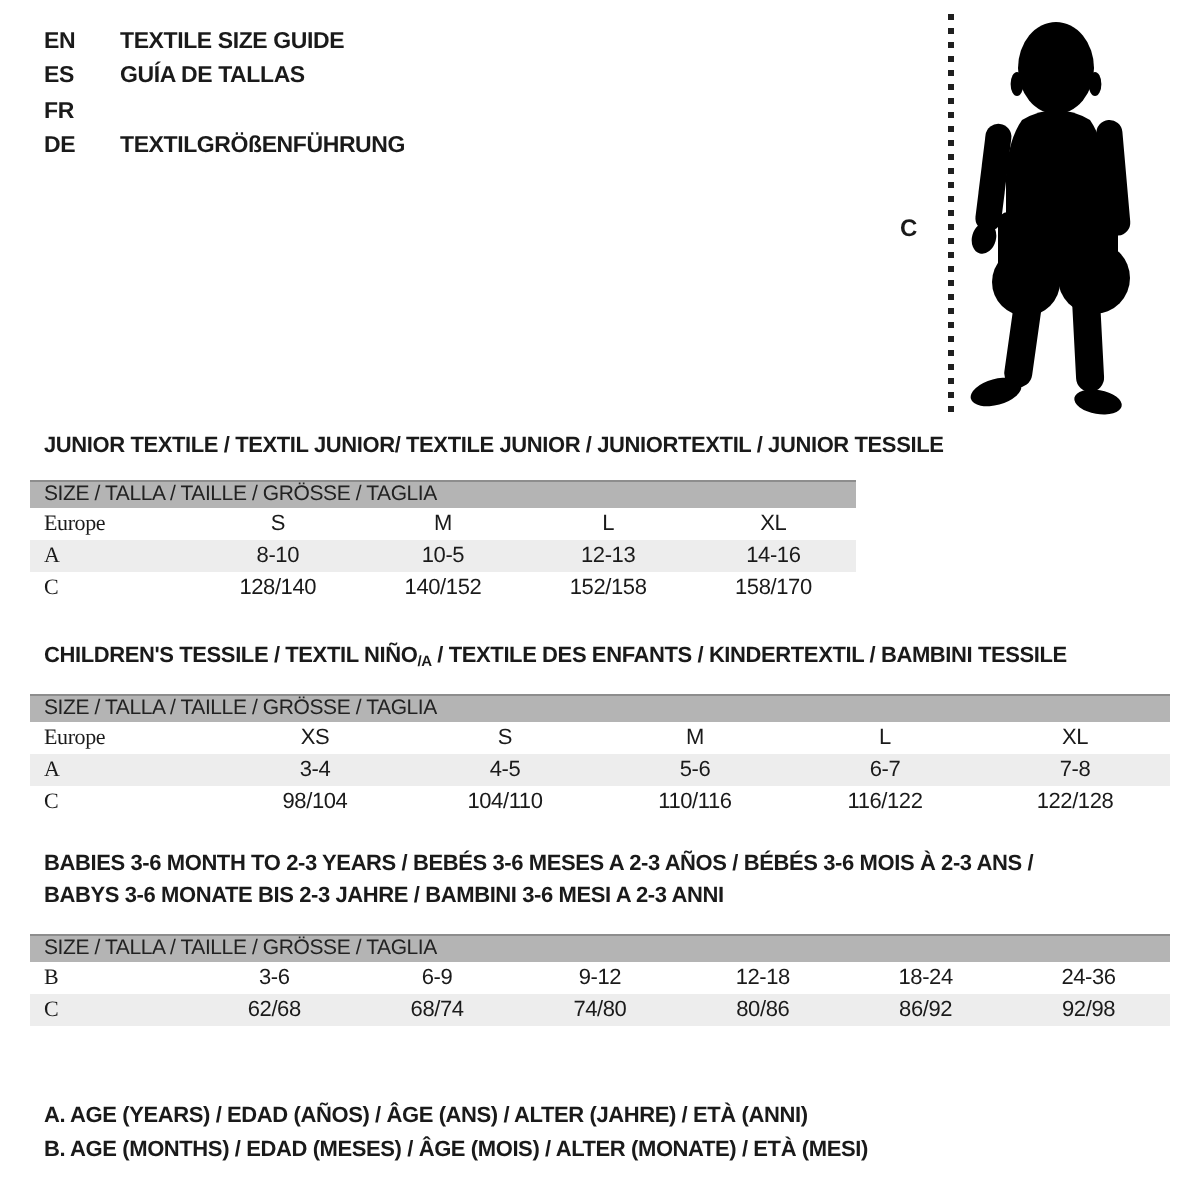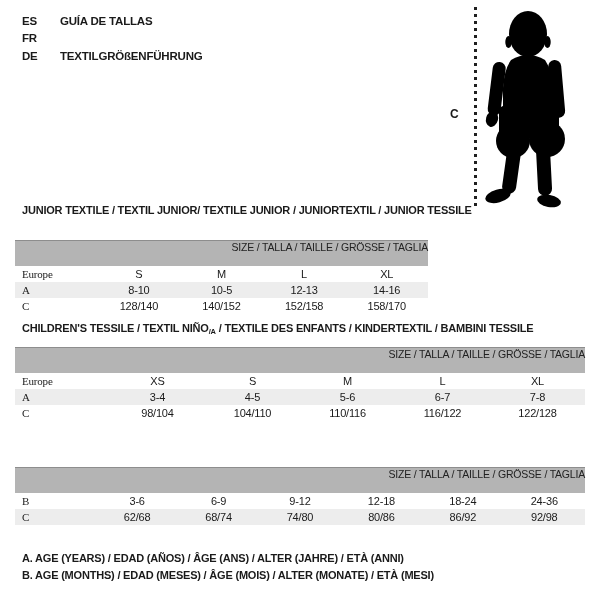--- a/index.html
+++ b/index.html
@@ -18,42 +18,46 @@
     background:repeating-linear-gradient(to bottom, #1f1f1f 0 3px, transparent 3px 7px);
   }
   .height-label { position:absolute; left:450px; top:107px; font-weight:bold; font-size:12px; }
   .silhouette { position:absolute; left:484px; top:6px; width:86px; height:204px; }
   
   .section-title { position:absolute; left:22px; font-weight:bold; font-size:11px; line-height:16px; white-space:nowrap; }
   .section-title sub { font-size:7.5px; vertical-align:-2px; }
   .size-table { position:absolute; border-collapse:collapse; table-layout:fixed; font-size:11px; color:#1a1a1a; }
   .size-table th {
     background:#b4b4b4; border-top:1px solid #8d8d8d;
-    font-weight:normal; text-align:right; font-size:10.5px; color:#222;
-    padding:1px 0 13px 7px; height:11px; line-height:11px;
+    font-weight:normal; text-align:left; font-size:10.5px; color:#222;
+    padding:1px 0 1px 7px; height:11px; line-height:11px;
   }
   .size-table td { text-align:center; padding:2px 0; height:12px; line-height:12px; font-weight:normal; }
   .size-table td.lbl { text-align:left; padding-left:7px;font-family:Liberation Serif, serif; }
   .size-table tr.alt { background:#ededed; }
   .t1 { left:15px; top:240px; width:413px; }
   .t1 td.lbl { width:56px; }
   .t2 { left:15px; top:347px; width:570px; }
   .t2 td.lbl { width:52px; }
   .t3 { left:15px; top:467px; width:570px; }
   .t3 td.lbl { width:51px; }
   
   .legend { position:absolute; left:22px; top:550px; font-weight:bold; font-size:11px; }
   .legend-line { height:17px; line-height:17px; white-space:nowrap; }
 </style>
 </head>
 <body>
 
 <div class="page">
 
   <div class="langs">
+    <div class="lang-row">
+      <span class="lang-code">EN</span>
+      <span>TEXTILE SIZE GUIDE</span>
+    </div>
     <div class="lang-row">
       <span class="lang-code">ES</span>
       <span>GUÍA DE TALLAS</span>
     </div>
     <div class="lang-row">
       <span class="lang-code">FR</span>
     </div>
     <div class="lang-row">
       <span class="lang-code">DE</span>
       <span>TEXTILGRÖßENFÜHRUNG</span>
@@ -75,21 +79,21 @@
       <rect x="15" y="100" width="60" height="32" rx="5"></rect>
       <circle cx="29" cy="135" r="17"></circle>
       <circle cx="63" cy="133" r="18"></circle>
       <rect x="23" y="142" width="14" height="46" rx="7" transform="rotate(8 30 146)"></rect>
       <ellipse cx="14" cy="190" rx="13" ry="6.5" transform="rotate(-15 14 190)"></ellipse>
       <rect x="52" y="140" width="14" height="50" rx="7" transform="rotate(-3 58 144)"></rect>
       <ellipse cx="65" cy="195" rx="12" ry="6" transform="rotate(10 65 195)"></ellipse>
     </g>
   </svg>
 
-  <div class="section-title" style="top:202px">JUNIOR TEXTILE / TEXTIL JUNIOR/ TEXTILE JUNIOR / JUNIORTEXTIL / JUNIOR TESSILE</div>
+  <div class="section-title" style="top:215px">JUNIOR TEXTILE / TEXTIL JUNIOR/ TEXTILE JUNIOR / JUNIORTEXTIL / JUNIOR TESSILE</div>
   <table class="size-table t1">
     <thead>
       <tr>
           <th colspan="5">SIZE / TALLA / TAILLE / GRÖSSE / TAGLIA</th>
         </tr>
     </thead>
     <tbody>
       <tr>
         <td class="lbl">Europe</td>
         <td>S</td>
@@ -142,20 +146,24 @@
         <td class="lbl">C</td>
         <td>98/104</td>
         <td>104/110</td>
         <td>110/116</td>
         <td>116/122</td>
         <td>122/128</td>
       </tr>
     </tbody>
   </table>
 
+  <div class="section-title" style="top:424px">
+    <div>BABIES 3-6 MONTH TO 2-3 YEARS / BEBÉS 3-6 MESES A 2-3 AÑOS / BÉBÉS 3-6 MOIS À 2-3 ANS /</div>
+    <div>BABYS 3-6 MONATE BIS 2-3 JAHRE / BAMBINI 3-6 MESI A 2-3 ANNI</div>
+  </div>
   <table class="size-table t3">
     <thead>
       <tr>
           <th colspan="7">SIZE / TALLA / TAILLE / GRÖSSE / TAGLIA</th>
         </tr>
     </thead>
     <tbody>
       <tr>
         <td class="lbl">B</td>
         <td>3-6</td>

